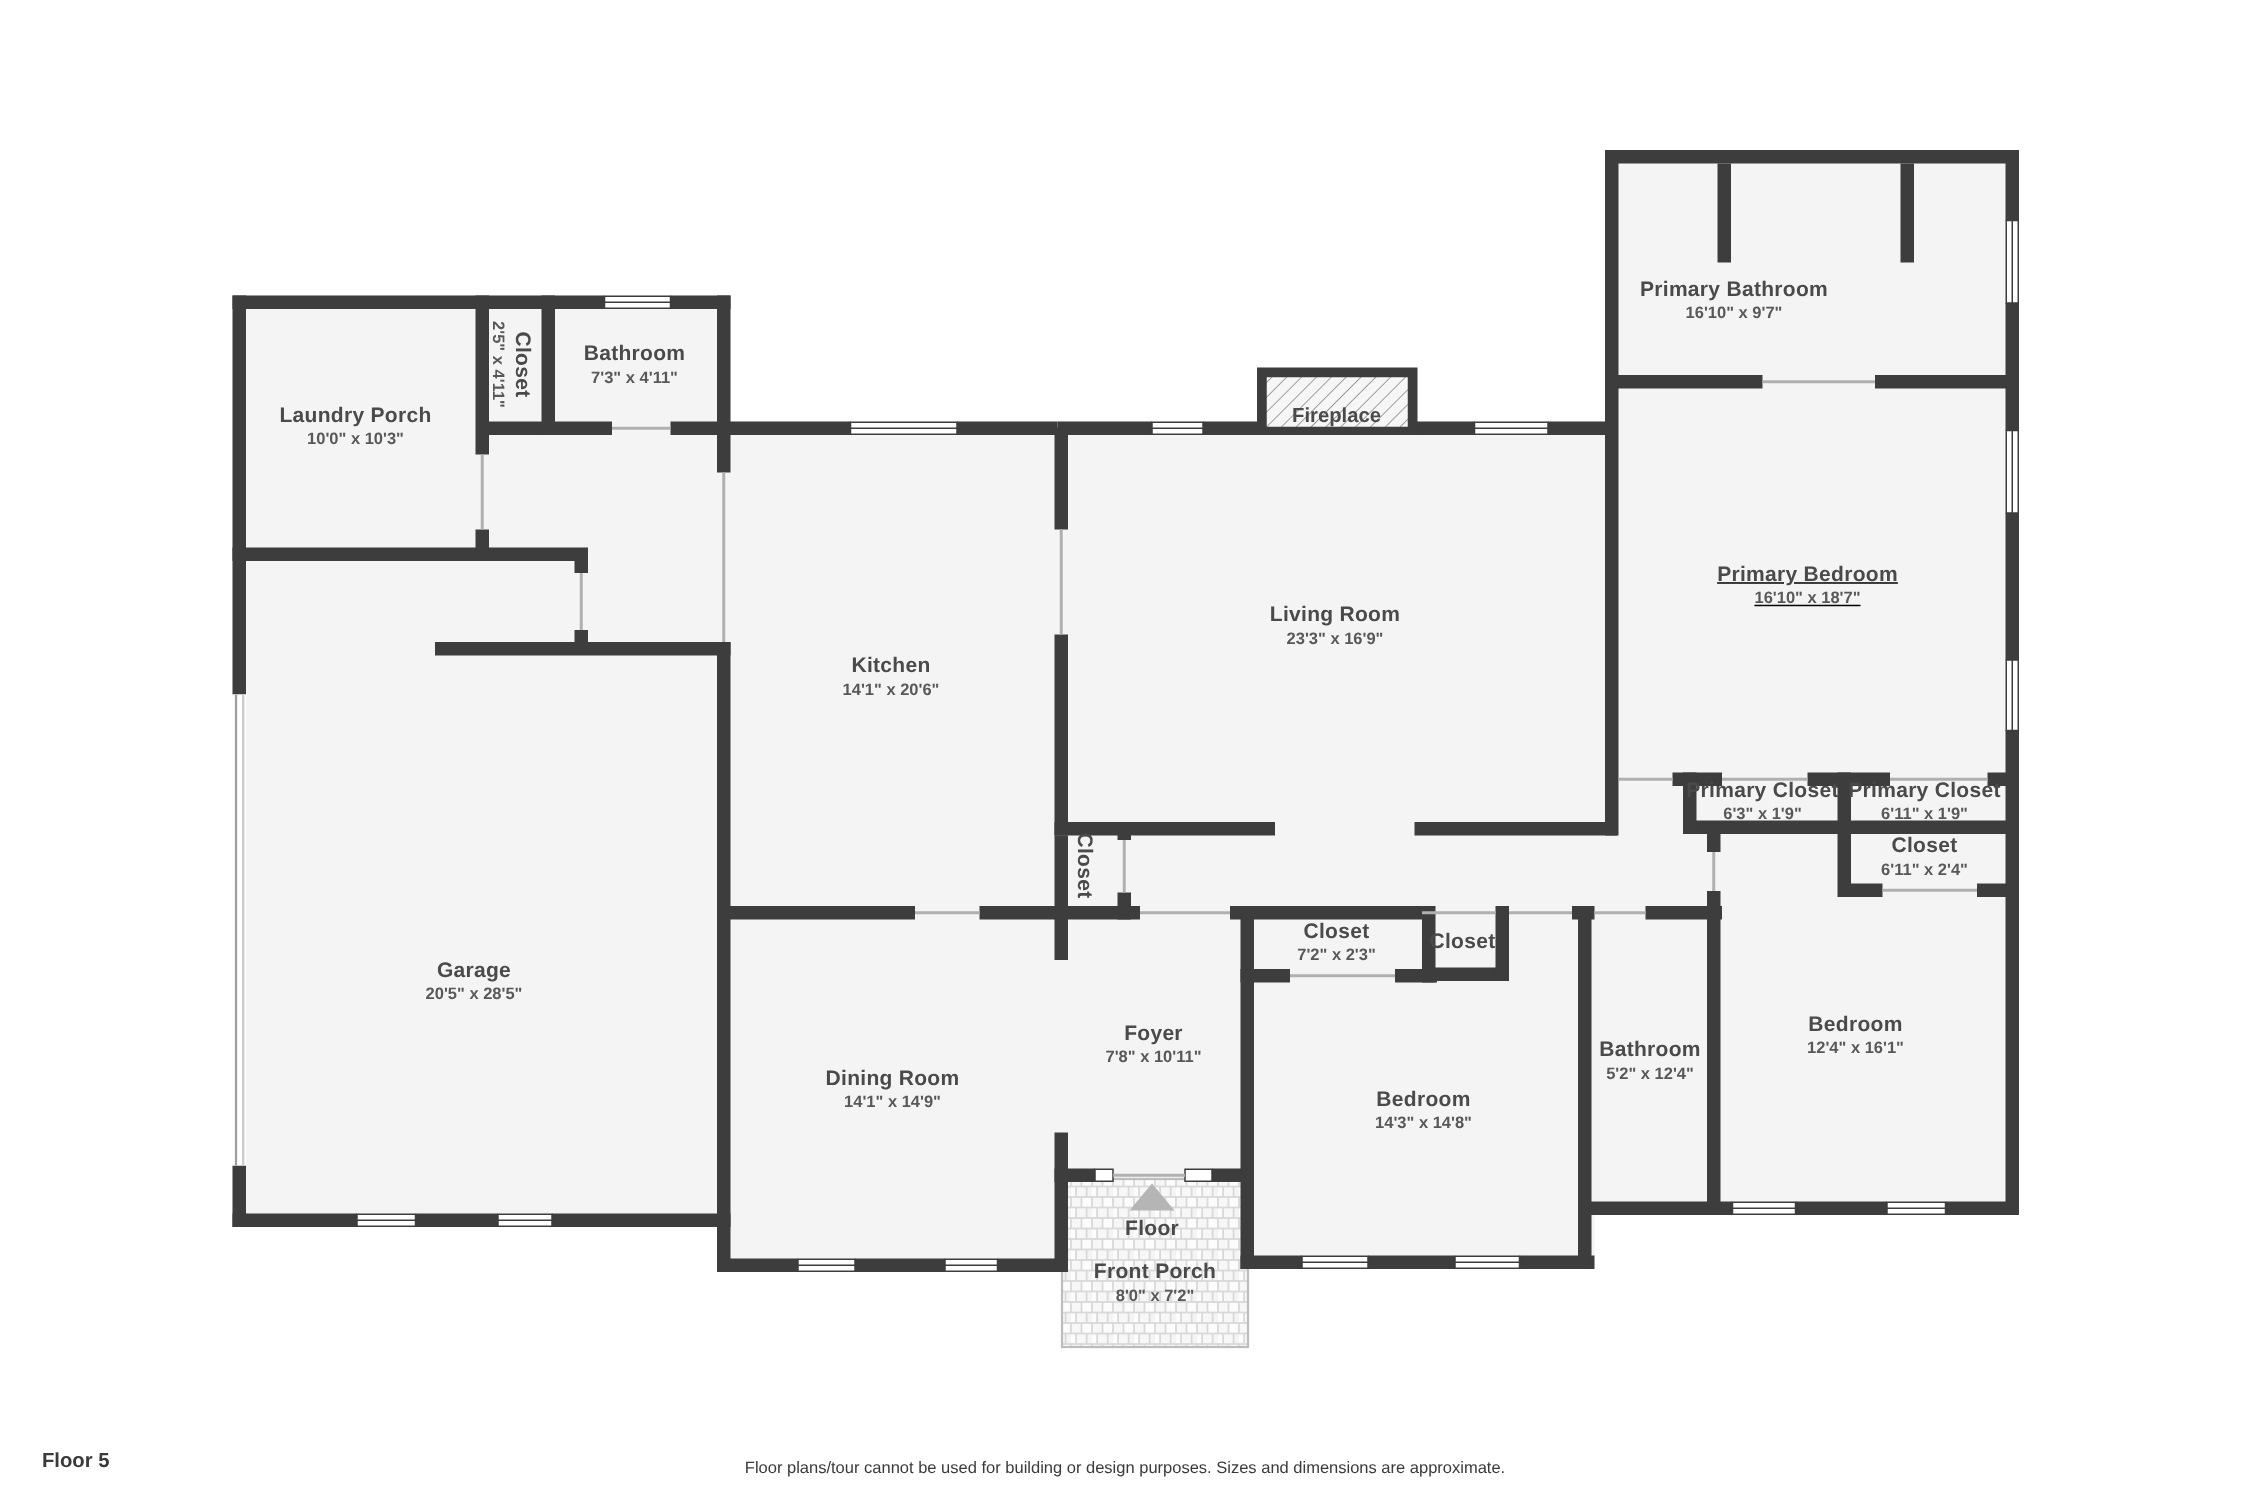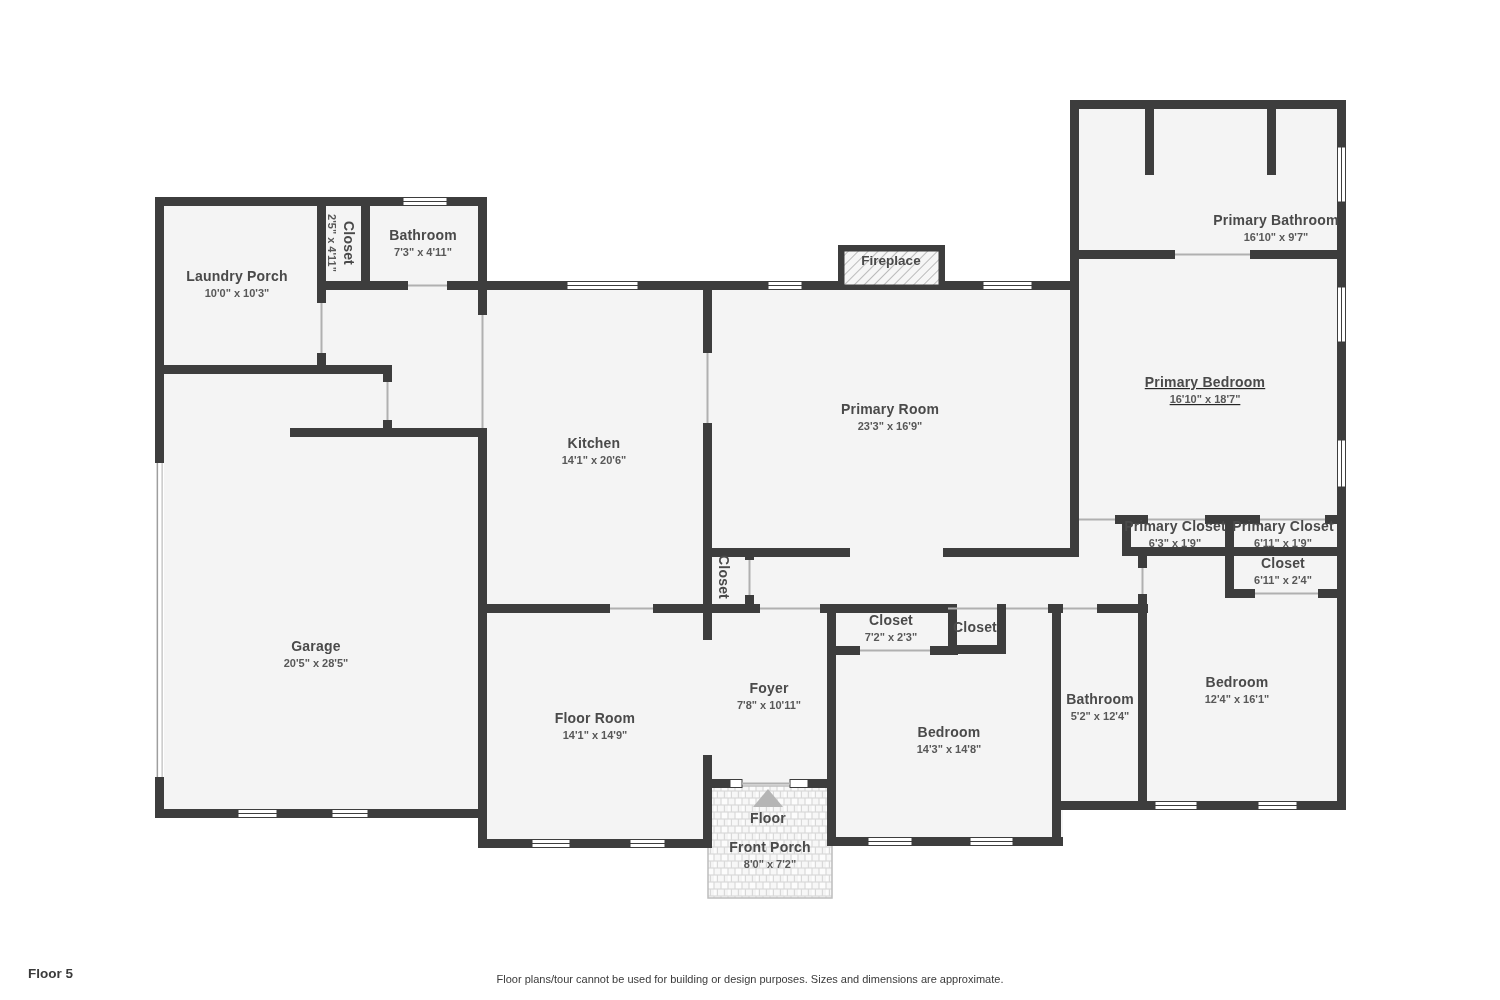--- a/index.html
+++ b/index.html
@@ -208,26 +208,26 @@
     <div class="room-dims">10'0" x 10'3"</div>
   </div>
   <div class="room-label vertical" style="left:341px;top:243px;">
     <div class="room-title">Closet</div>
     <div class="room-dims">2'5" x 4'11"</div>
   </div>
   <div class="room-label" style="left:423px;top:243px;">
     <div class="room-title">Bathroom</div>
     <div class="room-dims">7'3" x 4'11"</div>
   </div>
-  <div class="room-label" style="left:1276px;top:200px;margin-top:28px;">
+  <div class="room-label" style="left:1156px;top:200px;">
     <div class="room-title">Primary Bathroom</div>
     <div class="room-dims">16'10" x 9'7"</div>
   </div>
   <div class="room-label" style="left:890px;top:417px;">
-    <div class="room-title">Primary Room</div>
+    <div class="room-title">Living Room</div>
     <div class="room-dims">23'3" x 16'9"</div>
   </div>
   <div class="room-label" style="left:594px;top:451px;">
     <div class="room-title">Kitchen</div>
     <div class="room-dims">14'1" x 20'6"</div>
   </div>
   <div class="room-label" style="left:1205px;top:390px;text-decoration:underline;">
     <div class="room-title">Primary Bedroom</div>
     <div class="room-dims">16'10" x 18'7"</div>
   </div>
@@ -255,41 +255,41 @@
     <div class="room-dims">7'2" x 2'3"</div>
   </div>
   <div class="room-label" style="left:975px;top:628px;">
     <div class="room-title">Closet</div>
   </div>
   <div class="room-label" style="left:769px;top:696px;">
     <div class="room-title">Foyer</div>
     <div class="room-dims">7'8" x 10'11"</div>
   </div>
   <div class="room-label" style="left:595px;top:726px;">
-    <div class="room-title">Floor Room</div>
+    <div class="room-title">Dining Room</div>
     <div class="room-dims">14'1" x 14'9"</div>
   </div>
   <div class="room-label" style="left:949px;top:740px;">
     <div class="room-title">Bedroom</div>
     <div class="room-dims">14'3" x 14'8"</div>
   </div>
   <div class="room-label" style="left:1100px;top:707px;">
     <div class="room-title">Bathroom</div>
     <div class="room-dims">5'2" x 12'4"</div>
   </div>
   <div class="room-label" style="left:1237px;top:690px;">
     <div class="room-title">Bedroom</div>
     <div class="room-dims">12'4" x 16'1"</div>
   </div>
   <div class="room-label" style="left:770px;top:855px;">
     <div class="room-title">Front Porch</div>
     <div class="room-dims">8'0" x 7'2"</div>
   </div>
 
-  <div class="room-label" style="left:891px;top:260px;text-align:center;">
+  <div class="room-label" style="left:891px;top:277px;text-align:center;">
     <div class="feature-title">Fireplace</div>
   </div>
   <div class="room-label" style="left:768px;top:819px;">
     <div class="room-title">Floor</div>
   </div>
 
   <div class="footer-floor">Floor 5</div>
   <div class="footer-disclaimer">Floor plans/tour cannot be used for building or design purposes. Sizes and dimensions are approximate.</div>
 </div>
 

